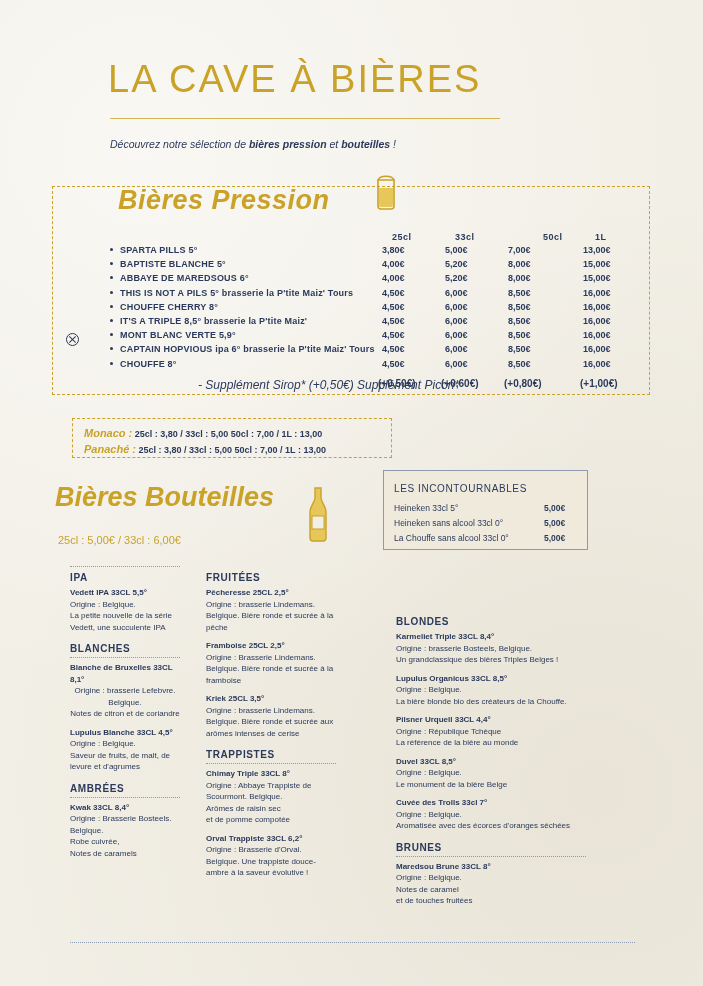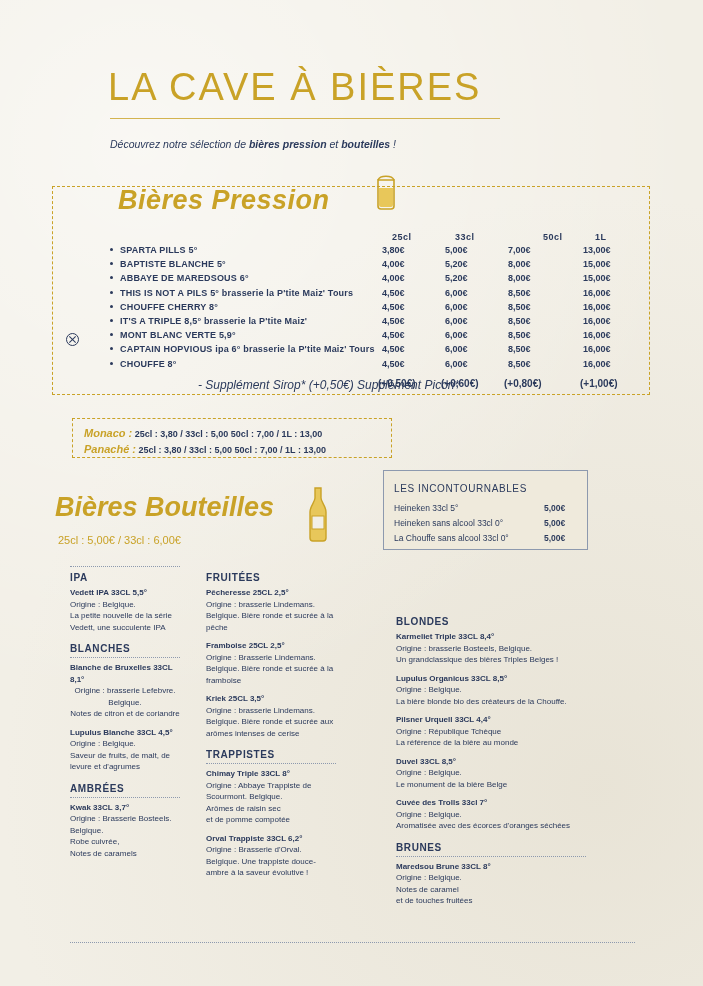--- a/index.html
+++ b/index.html
@@ -14,21 +14,21 @@
   }
   .page {
     position: absolute; inset: 0;
     background:
       radial-gradient(circle at 20% 15%, rgba(255,255,255,0.55), rgba(255,255,255,0) 55%),
       radial-gradient(circle at 85% 80%, rgba(226,220,204,0.6), rgba(255,255,255,0) 60%),
       #f2efe6;
   }
   
   .title {
-    position:absolute; left:108px; top:66px;
+    position:absolute; left:108px; top:58px;
     font-size: 38px; letter-spacing: 2px;
     color:#c9a227; font-weight:400;
     font-family:"Liberation Sans", sans-serif;
   }
   .title-rule {
     position:absolute; left:110px; top:118px; width:390px; height:1px;
     background:#c9a227; opacity:.8;
   }
   .subtitle {
     position:absolute; left:110px; top:138px;
@@ -92,21 +92,21 @@
     border:1px dashed #c9a227;
   }
   .mp-line { position:absolute; font-size:9px; }
   .mp-line .lbl { color:#c9a227; font-style:italic; font-weight:bold; font-size:11px; }
   .mp-line .val { color:#2b3a5c; font-weight:bold; }
   .mp1 { left:84px; top:427px; }
   .mp2 { left:84px; top:443px; }
 
   
   .bout-title {
-    position:absolute; left:55px; top:492px; font-size:27px; color:#c9a227;
+    position:absolute; left:55px; top:482px; font-size:27px; color:#c9a227;
     font-style:italic; font-weight:bold;
   }
   .bout-sub {
     position:absolute; left:58px; top:534px; font-size:11px; color:#c9a227;
   }
   .bottle-icon { position:absolute; left:305px; top:486px; }
 
   
   .inc-box {
     position:absolute; left:383px; top:470px; width:205px; height:80px;
@@ -307,21 +307,21 @@
 Notes de citron et de coriandre</span>
       </div>
       <div class="item">
         <span class="iname">Lupulus Blanche 33CL 4,5°</span>
         <span class="idesc" style="white-space: pre-line;">Origine : Belgique.
 Saveur de fruits, de malt, de levure et d'agrumes</span>
       </div>
 
       <div class="cat"><span>AMBRÉES</span><span class="rule"></span></div>
       <div class="item">
-        <span class="iname">Kwak 33CL 3,7°</span>
+        <span class="iname">Kwak 33CL 8,4°</span>
         <span class="idesc" style="white-space: pre-line;">Origine : Brasserie Bosteels. Belgique.
 Robe cuivrée,
 Notes de caramels</span>
       </div>
     </div>
 
     <div class="col c2">
       <div class="cat"><span>FRUITÉES</span></div>
       <div class="item">
         <span class="iname">Pêcheresse 25CL 2,5°</span>

